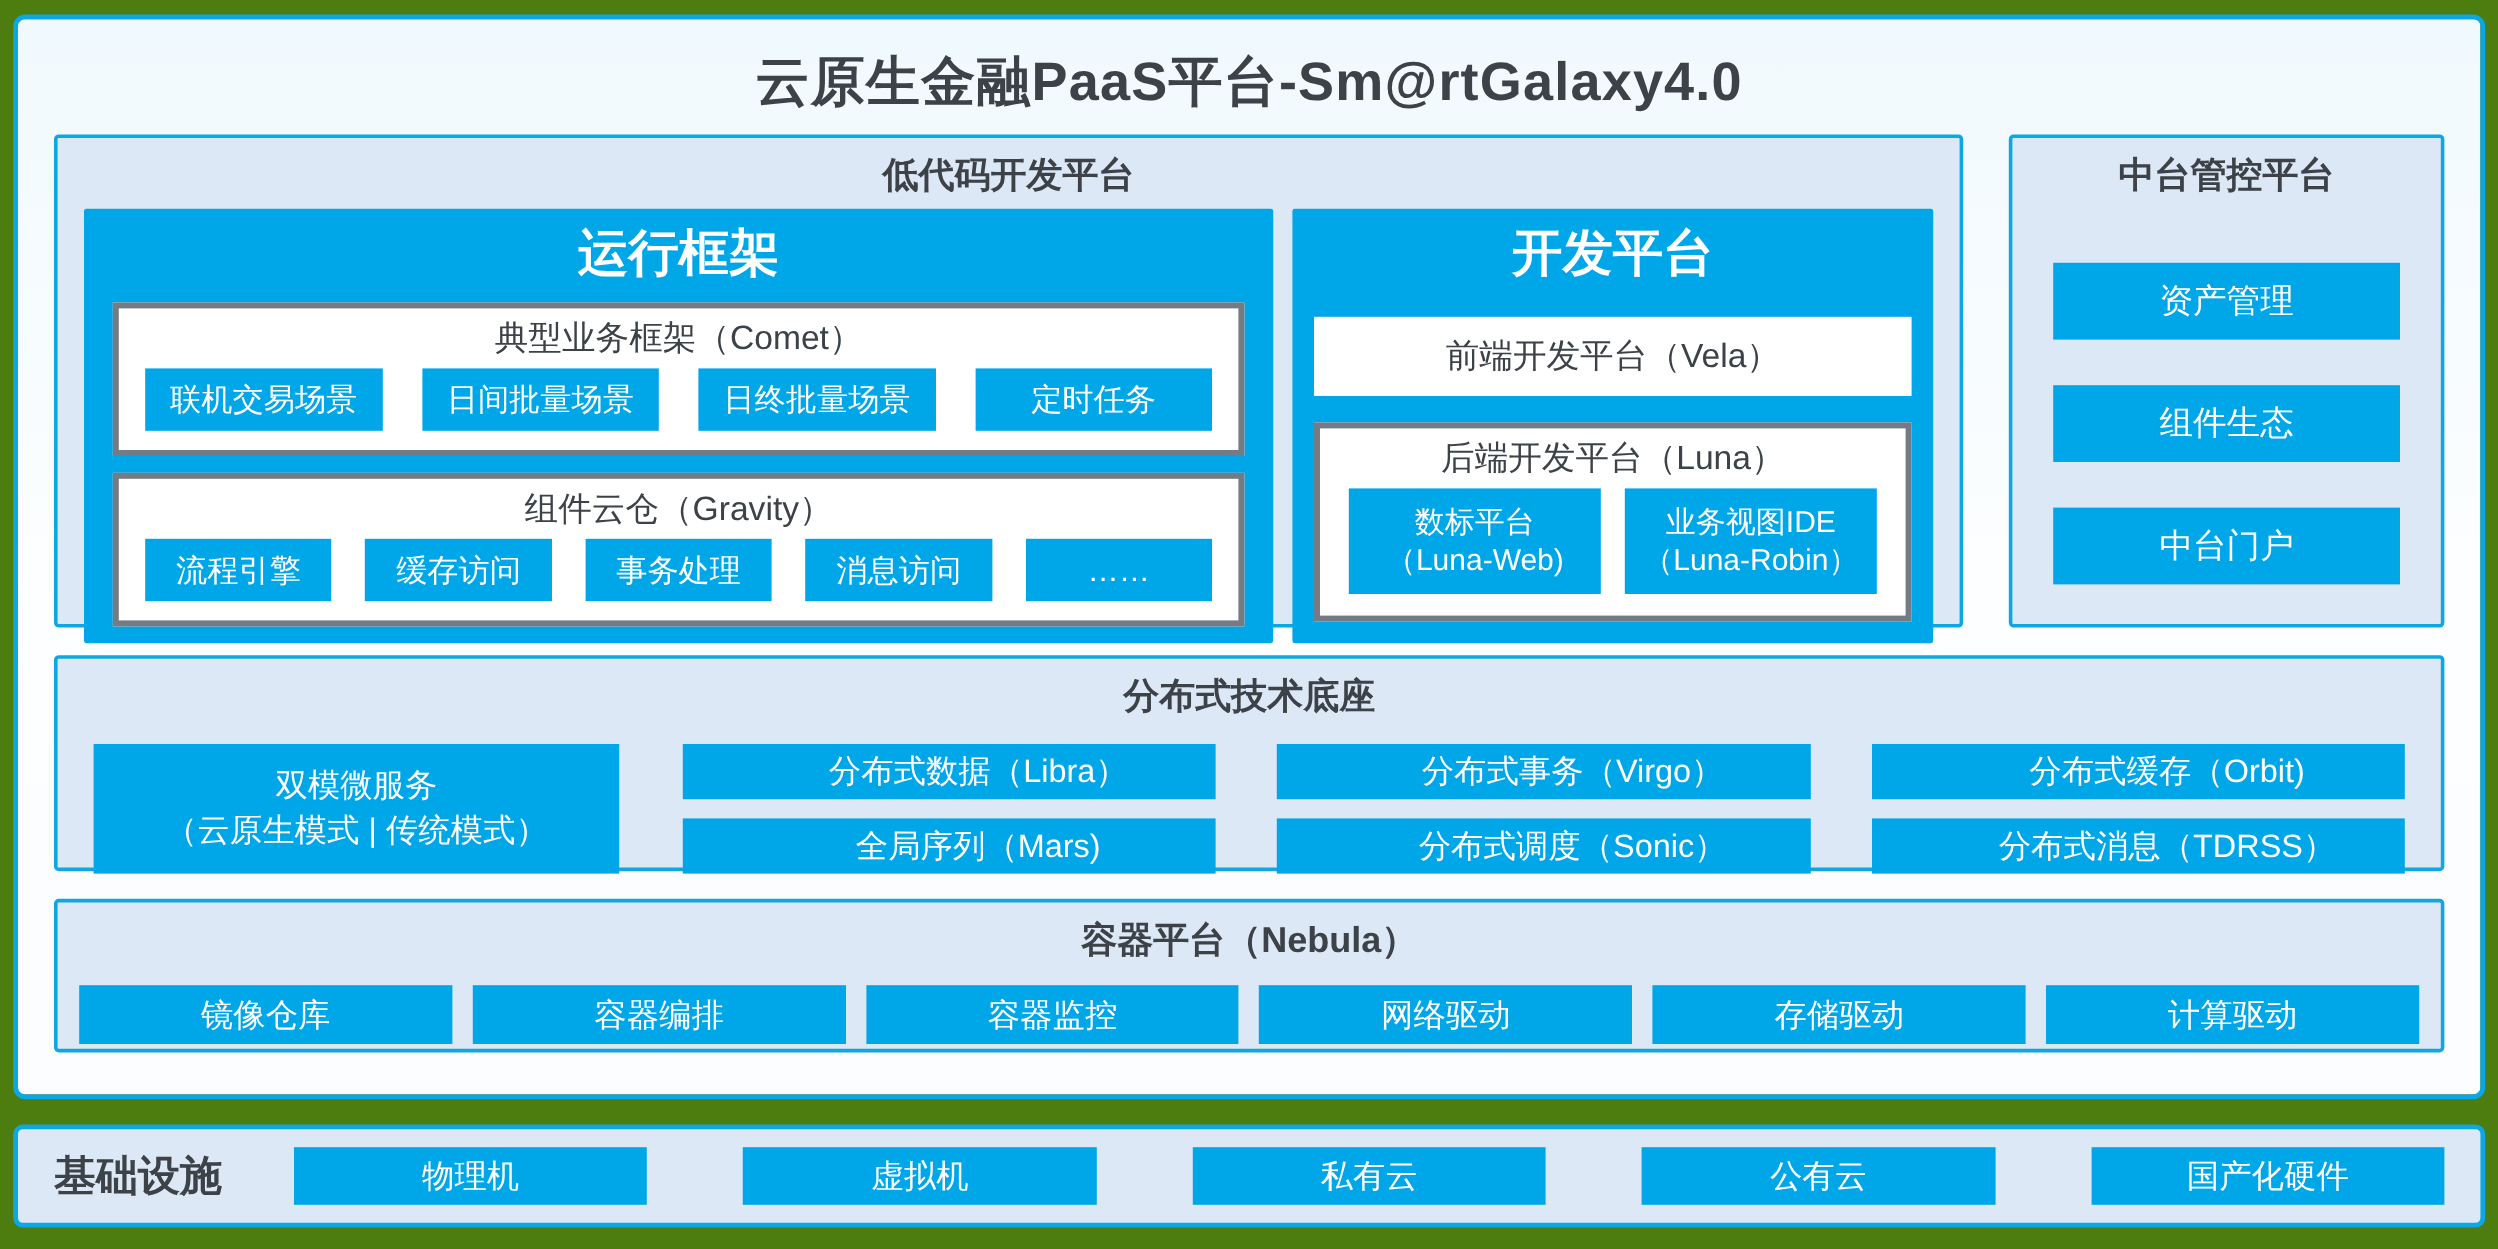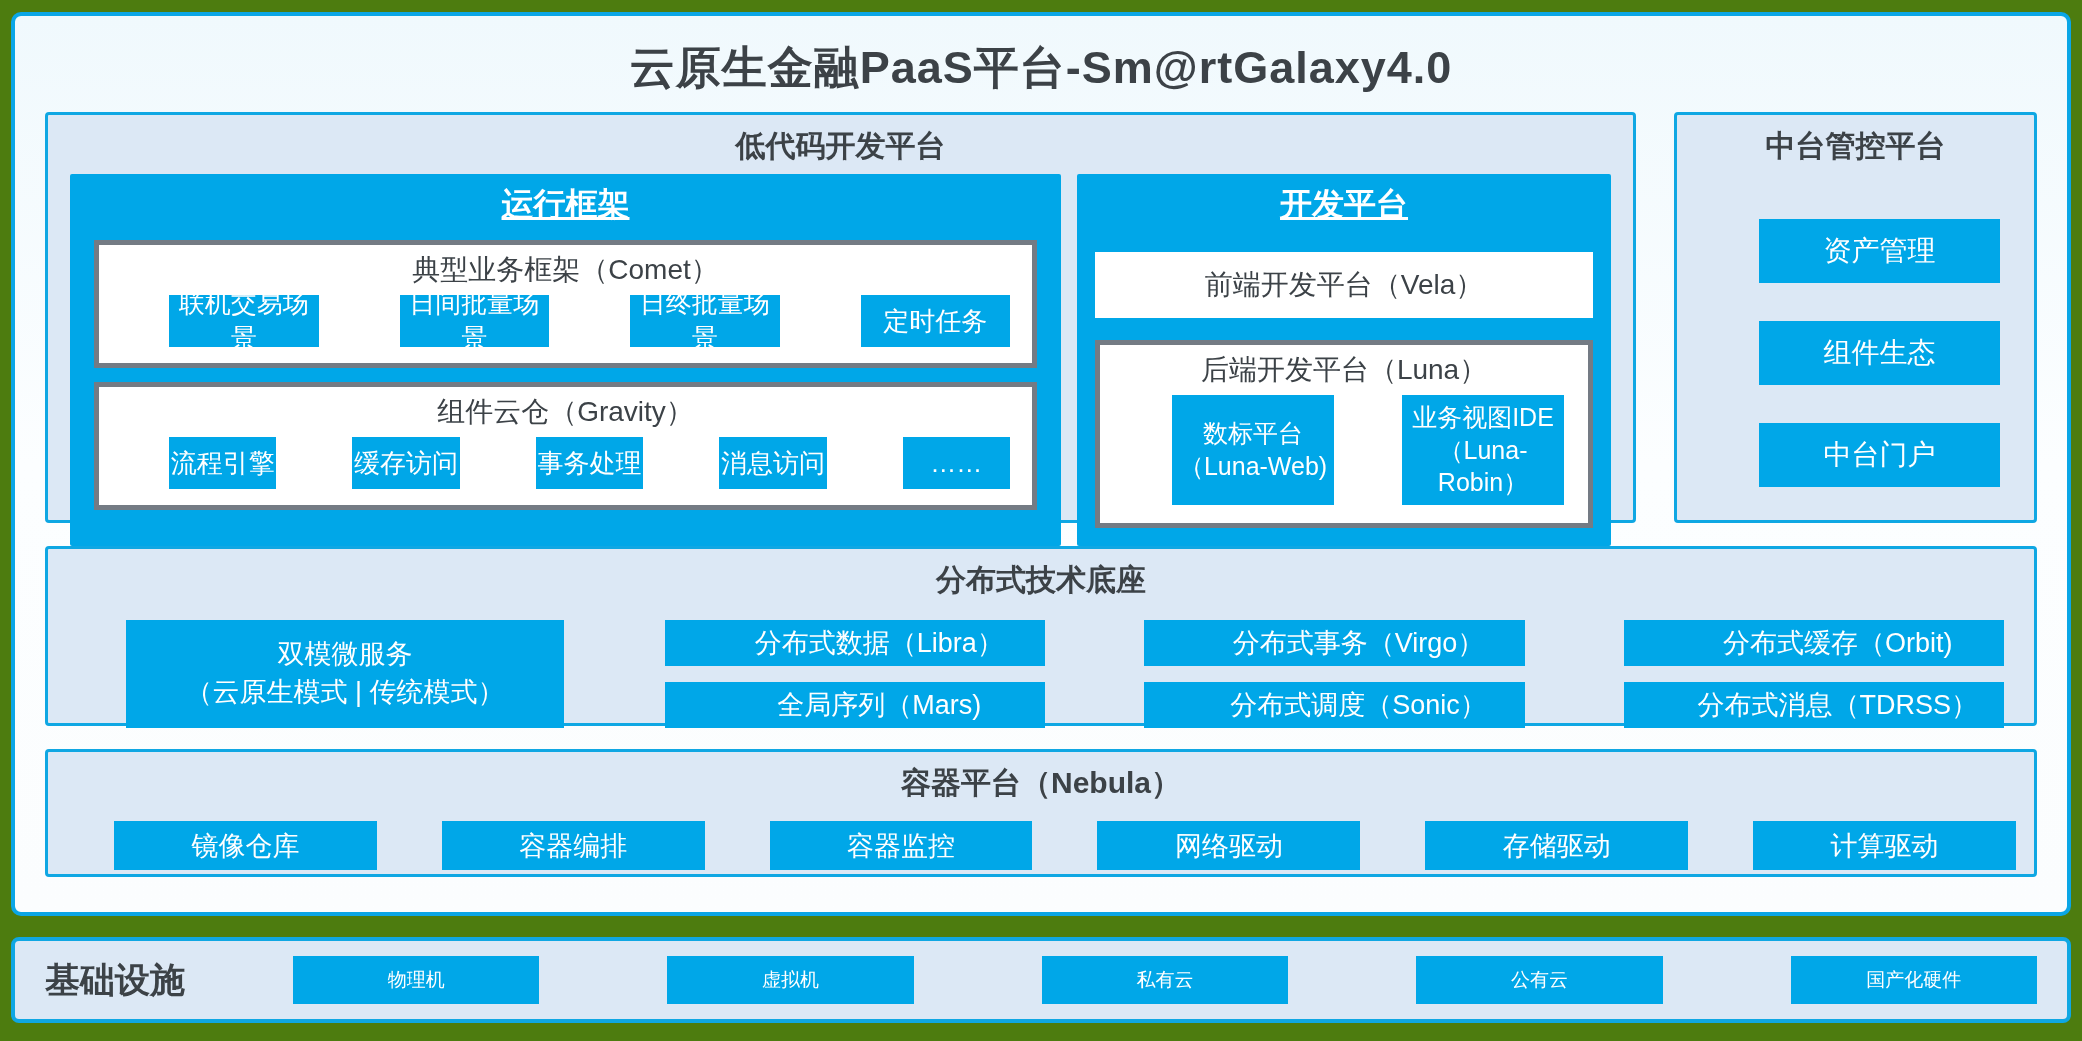--- a/index.html
+++ b/index.html
@@ -23,29 +23,29 @@
     box-sizing:border-box;
   }
   .panel-title { text-align:center; font-size:30px; font-weight:700; padding:11px 0 7px; color:#3c4247; }
   
   .row1 { display:flex; gap:38px; margin:14px 30px 0; height:411px; }
   .lowcode { flex:1; display:flex; flex-direction:column; }
   .lowcode-content { display:flex; gap:16px; padding:0 22px 22px; flex:1; }
   .bluebox { background:#00a7e8; border-radius:2px; display:flex; flex-direction:column; }
   .runtime { flex:993; }
   .dev { flex:535; }
-  .bluebox-title { color:#ffffff; text-align:center; font-size:32px; font-weight:700; padding:9px 4px 13px;text-decoration:underline; }
+  .bluebox-title { color:#ffffff; text-align:center; font-size:42px; font-weight:700; padding:9px 4px 13px; }
   .frame {
     background:#ffffff; border:5px solid #747b84; margin:0 24px 14px; box-sizing:border-box;
   }
   .frame-title { text-align:center; font-size:28px; padding:6px 0 6px; color:#3c4247; }
   .btn-row { display:flex; gap:33px; padding:0 22px 16px; }
   .chip {
     background:#00a7e8; color:#ffffff; font-size:26px;
-    display:flex; align-items:center; justify-content:center; text-align:center;margin-left:48px;
+    display:flex; align-items:center; justify-content:center; text-align:center;
   }
   .btn-row .chip { flex:1; height:52px; }
   .gravity-row { gap:28px; }
   .white-bar {
     background:#ffffff; margin:12px 18px 0; height:66px; flex:0 0 auto;
     display:flex; align-items:center; justify-content:center; font-size:28px; color:#3c4247;
   }
   .luna { margin:22px 18px 18px; flex:1; display:flex; flex-direction:column; }
   .luna-row { gap:20px; padding:0 24px 18px; flex:1; }
   .luna-row .chip { height:auto; flex-direction:column; line-height:1.3; font-size:25px; padding:6px 0; }
@@ -64,21 +64,21 @@
   .container-row { display:flex; gap:17px; padding:10px 18px 0; }
   .container-row .chip { flex:1; height:49px; font-size:27px; }
   
   .infra {
     position:absolute; left:11px; top:937px; width:2060px; height:86px;
     box-sizing:border-box; background:#dce8f5; border:4px solid #0fa7e3; border-radius:8px;
     display:flex; align-items:center; padding:0 30px;
   }
   .infra-label { font-size:35px; font-weight:700; width:200px; color:#3c4247; }
   .infra-buttons { flex:1; display:flex; gap:80px; }
-  .infra-buttons .chip { flex:1; height:48px; font-size:19px; }
+  .infra-buttons .chip { flex:1; height:48px; font-size:27px; }
 </style>
 </head>
 <body>
 
 <div class="canvas">
 
   <div class="outer">
 
     <div class="main-title">云原生金融PaaS平台-Sm@rtGalaxy4.0</div>
 

